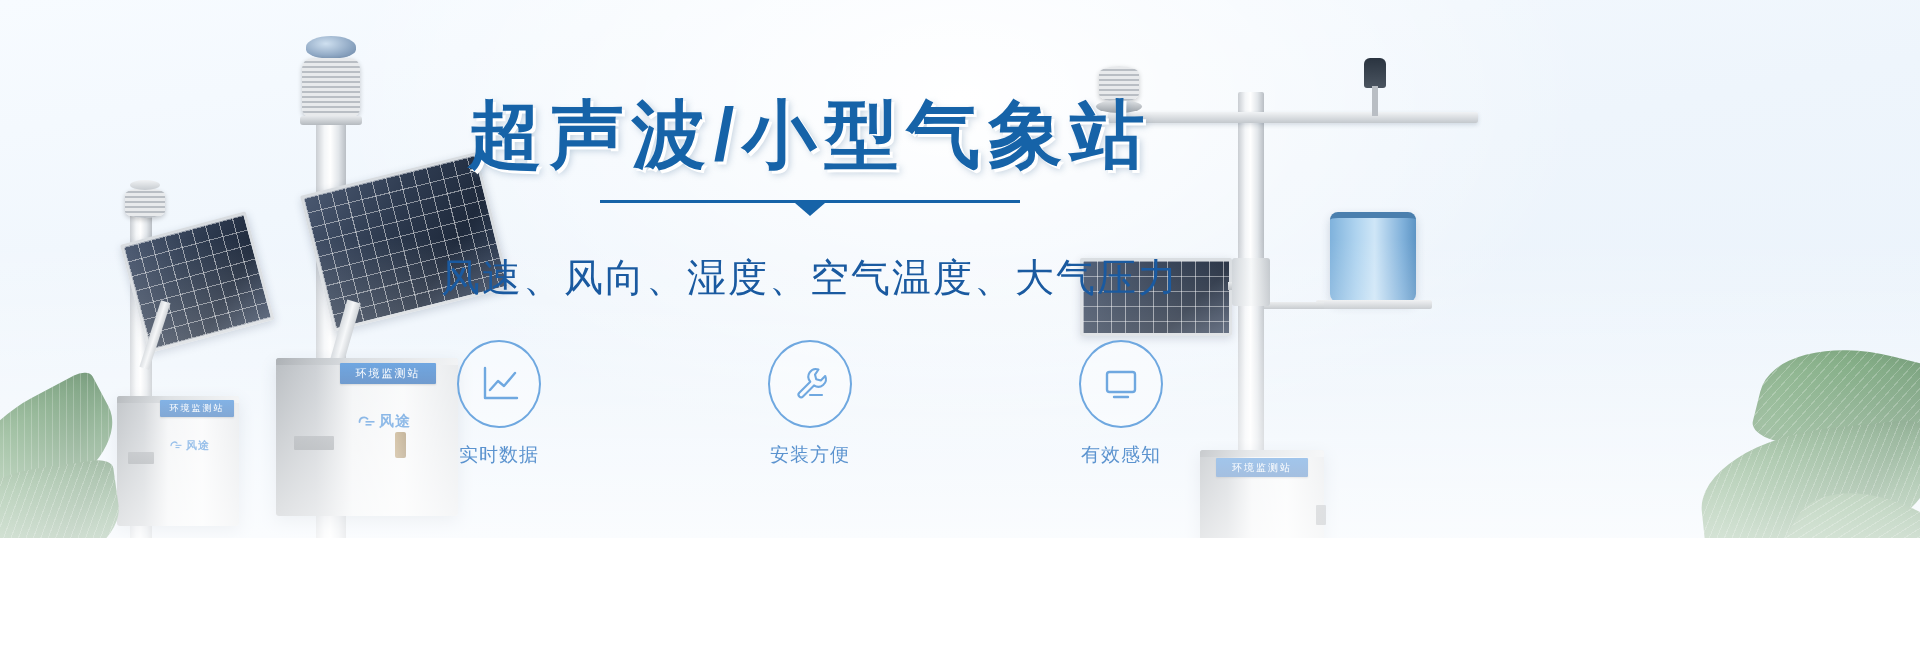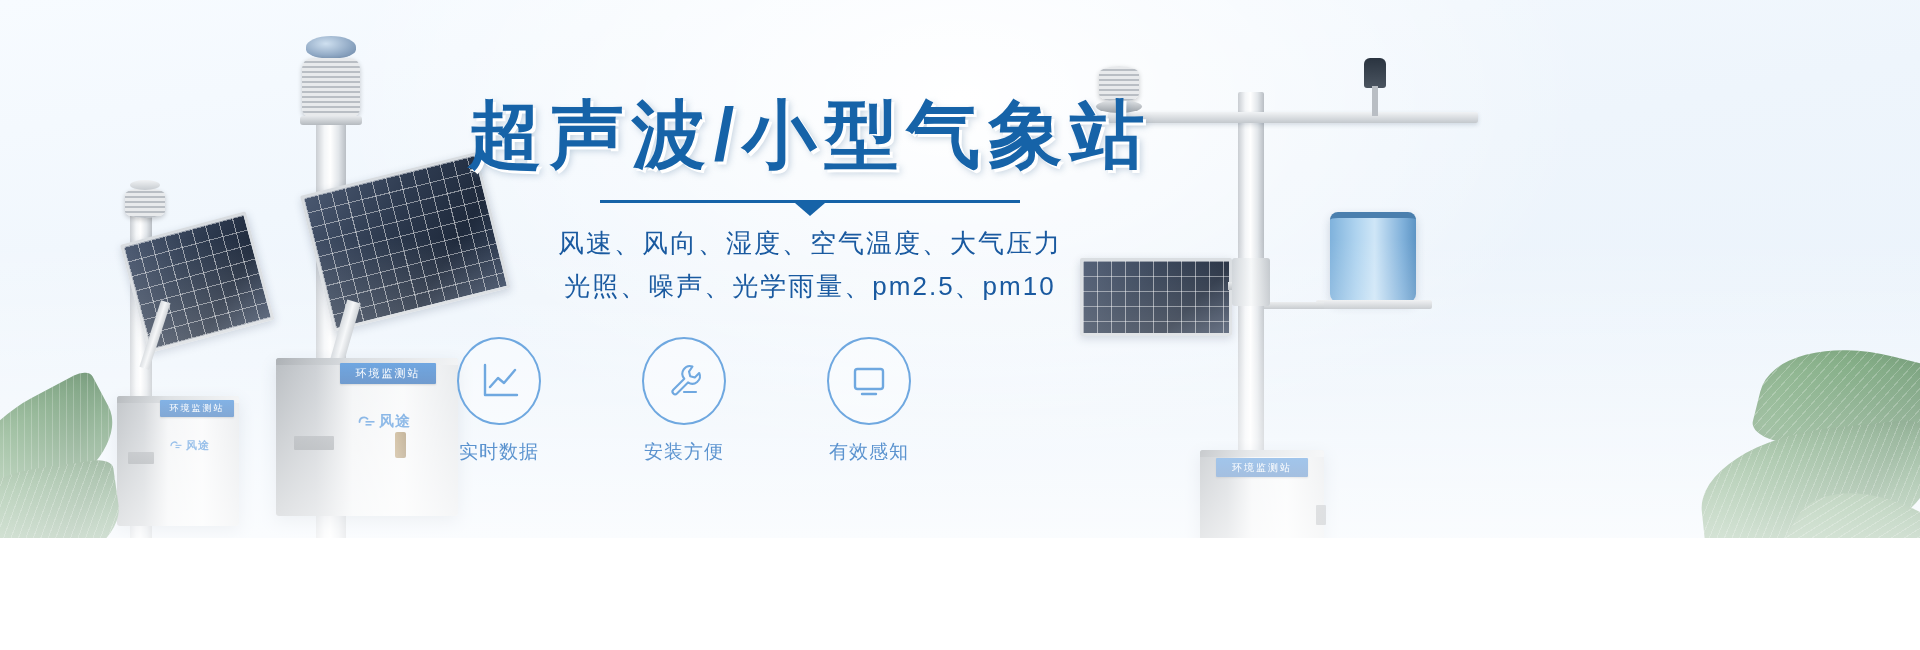--- a/index.html
+++ b/index.html
@@ -44,24 +44,24 @@
     background:repeating-linear-gradient(118deg,rgba(255,255,255,.22) 0 1px,rgba(0,0,0,0) 1px 7px);}
 
   
   .content{position:absolute;left:440px;top:96px;width:740px;text-align:center;}
   .title{font-size:74px;font-weight:bold;color:#1663a8;letter-spacing:8px;line-height:1.06;
     text-shadow:3px 3px 0 #ffffff, 4px 4px 7px rgba(120,150,180,.45);white-space:nowrap;}
   .divider{position:relative;width:420px;margin:26px auto 0;height:12px;}
   .divider .bar{position:absolute;left:0;right:0;top:0;height:3px;background:#1663a8;}
   .divider .caret{position:absolute;left:50%;top:3px;transform:translateX(-50%);
     width:0;height:0;border-left:15px solid transparent;border-right:15px solid transparent;border-top:13px solid #1663a8;}
-  .sub{margin-top:10px;font-size:26px;color:#1a5aa0;letter-spacing:2px;line-height:1.62;white-space:nowrap;}
+  .sub{margin-top:34px;font-size:39px;color:#1a5aa0;letter-spacing:2px;line-height:1.62;white-space:nowrap;}
 
   
-  .features{display:flex;justify-content:flex-start;gap:67px;margin-top:30px;}
+  .features{display:flex;justify-content:space-between;gap:34px;margin-top:30px;}
   .feature{width:118px;text-align:center;}
   .fcircle{width:84px;height:88px;margin:0 auto;border:2px solid #6fa8e0;border-radius:50%;
     display:flex;align-items:center;justify-content:center;background:rgba(255,255,255,.35);}
   .flabel{margin-top:14px;font-size:19px;color:#5b93cf;letter-spacing:1px;white-space:nowrap;}
   svg{display:block;}
 </style>
 </head>
 <body>
 
 <div class="banner">
@@ -150,21 +150,20 @@
   <div class="content">
     <div class="title">超声波/小型气象站</div>
 
     <div class="divider">
       <div class="bar"></div>
       <div class="caret"></div>
     </div>
 
     <div class="sub">
       <div>风速、风向、湿度、空气温度、大气压力</div>
-      <div>光照、噪声、光学雨量、pm2.5、pm10</div>
     </div>
 
     <div class="features">
 
       <div class="feature">
         <div class="fcircle">
           <svg width="44" height="44" viewBox="0 0 44 44">
             <path d="M8 6 V36 H40" stroke="#6fa8e0" stroke-width="2.4" fill="none" stroke-linecap="round" stroke-linejoin="round"></path>
             <path d="M13 28 L21 19 L27 24 L38 11" stroke="#6fa8e0" stroke-width="2.4" fill="none" stroke-linecap="round" stroke-linejoin="round"></path>
           </svg>

